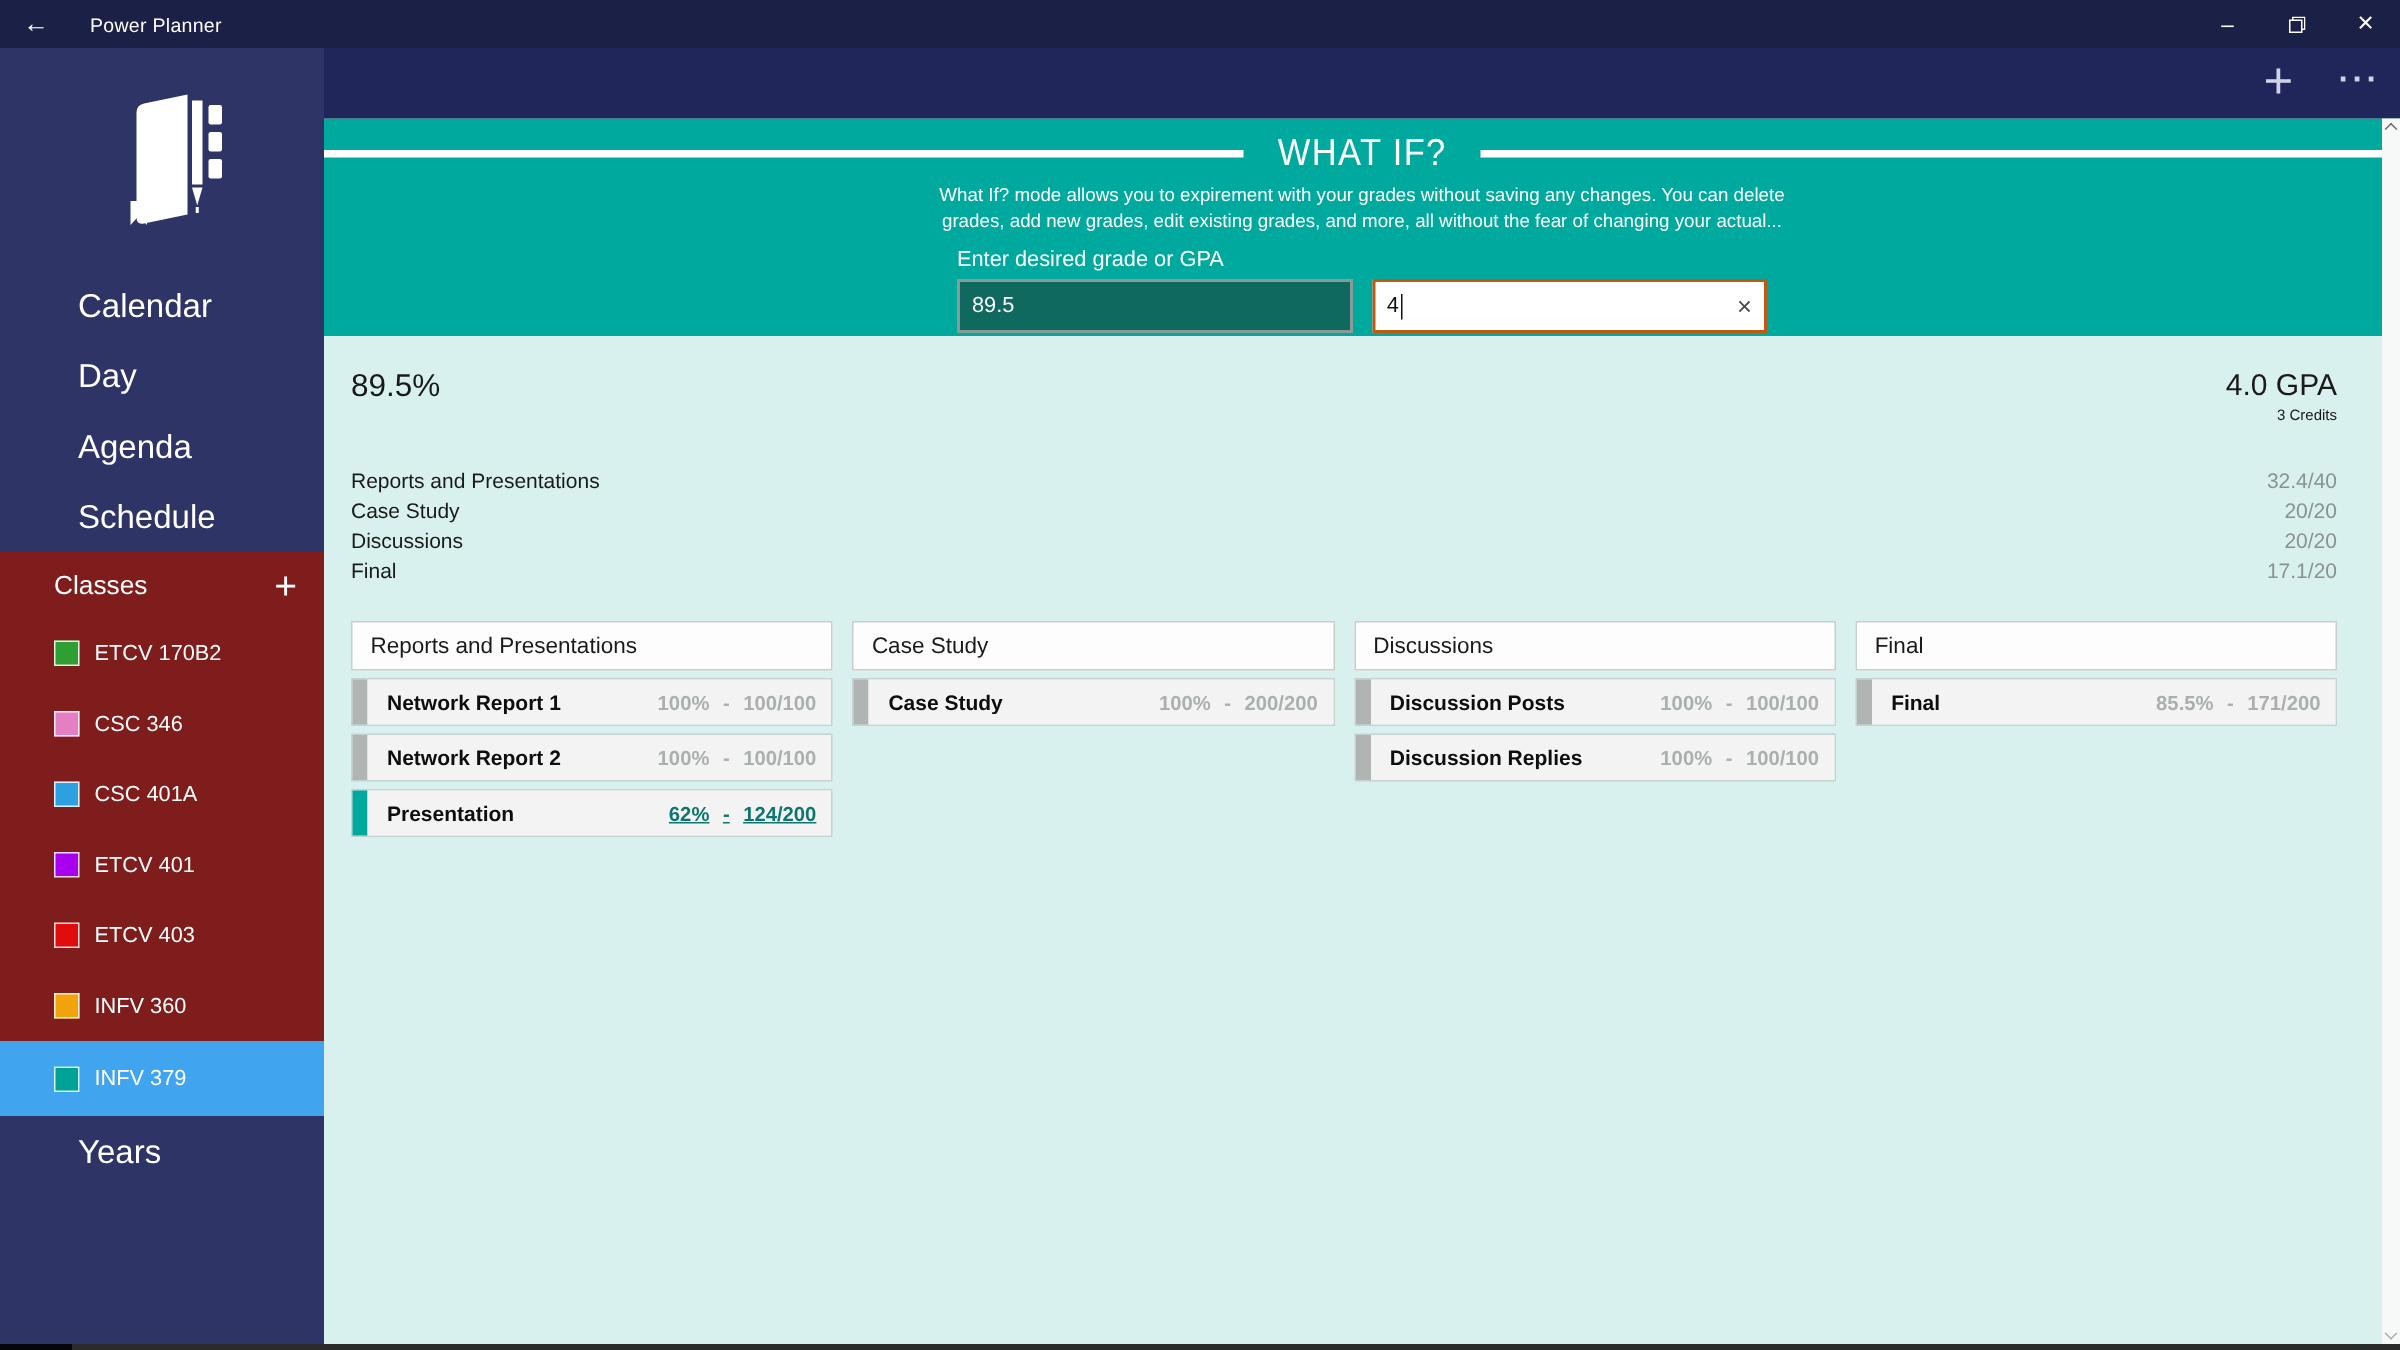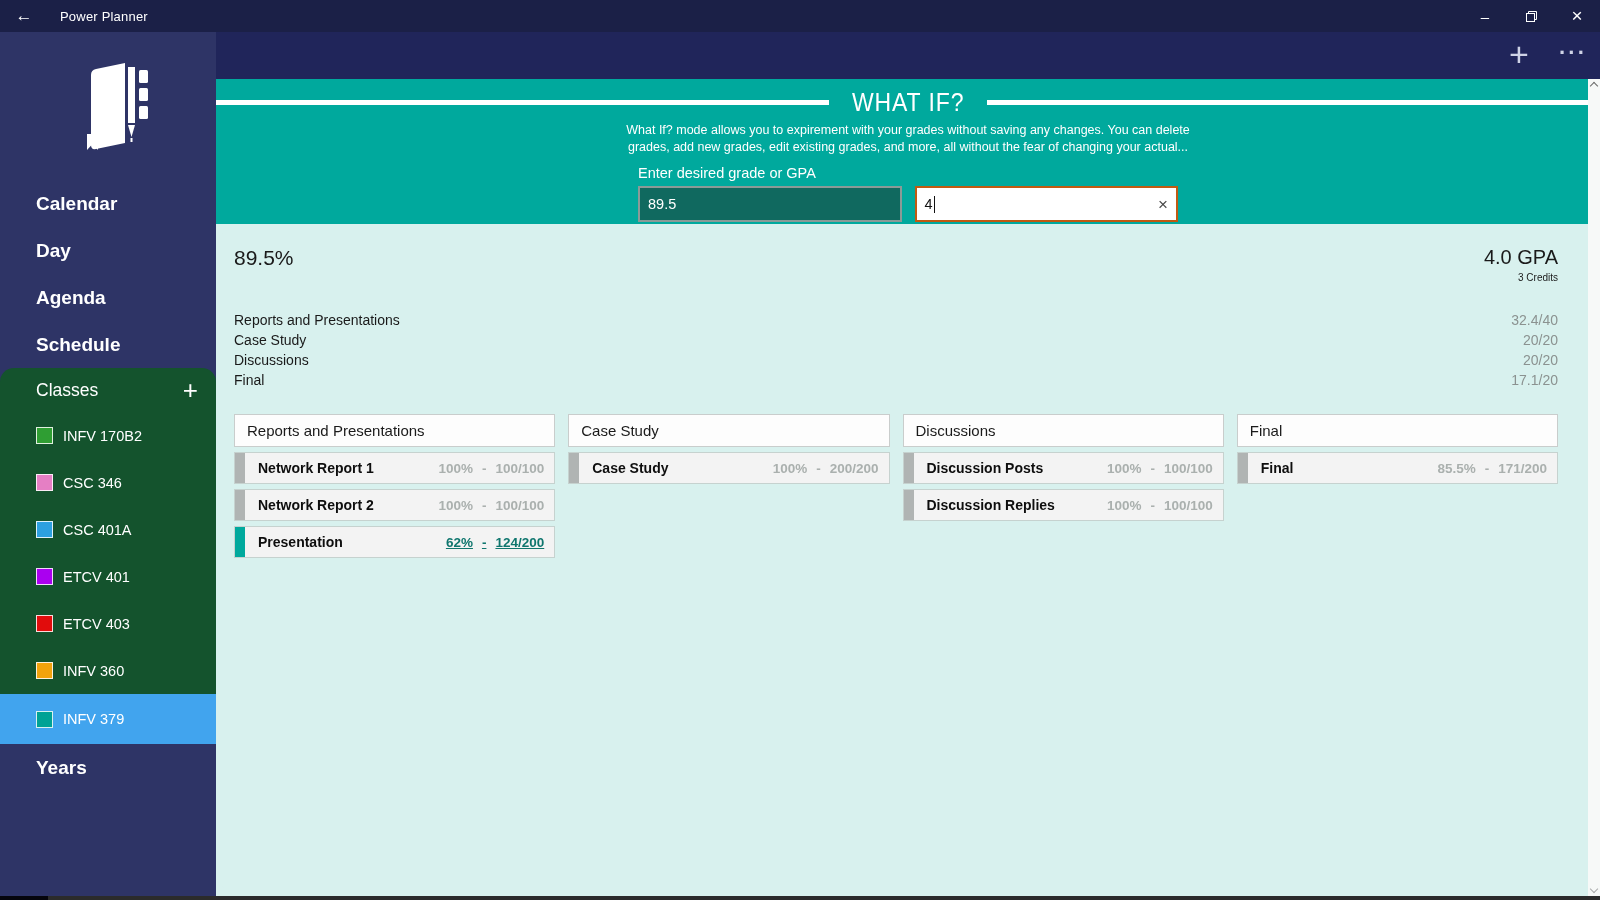--- a/index.html
+++ b/index.html
@@ -22,23 +22,23 @@
                 display:flex; align-items:center; justify-content:flex-end; z-index:20; }
   .cmd-btn { width:54px; height:47px; display:flex; align-items:center; justify-content:center;
              color:#cfd3e6; cursor:pointer; }
   .cmd-add { font-size:34px; font-weight:200; line-height:1; padding-bottom:4px; }
   .cmd-more { font-size:22px; font-weight:700; letter-spacing:2px; padding-bottom:6px; }
 
   
   .sidebar { position:absolute; top:32px; left:0; width:216px; height:864px; background:#2e3466;
              color:#fff; z-index:25; }
   .logo-wrap { height:148px; display:flex; align-items:center; justify-content:center; }
-  .nav-item { height:47px; display:flex; align-items:center; padding-left:36px; font-size:19px;
-              font-weight:700; cursor:pointer; }
-  .classes-section { background:#14532d;border-radius:14px; }
+  .nav-item { height:47px; display:flex; align-items:center; padding-left:52px; font-size:22px;
+              font-weight:400; cursor:pointer; }
+  .classes-section { background:#7f1d1d; }
   .classes-header { height:44px; display:flex; align-items:center; padding:0 18px 0 36px;
                     font-size:17.5px; font-weight:300; cursor:pointer; }
   .classes-header .plus { margin-left:auto; font-size:26px; font-weight:200; cursor:pointer; }
   .class-item { height:47px; display:flex; align-items:center; padding-left:36px; font-size:14.5px;
                 cursor:pointer; }
   .class-item.selected { background:#41a4ee; height:50px; }
   .class-swatch { width:17px; height:17px; border:1px solid rgba(255,255,255,.85); margin-right:10px;
                   flex:0 0 auto; }
   .sidebar-footer .nav-item { height:47px; }
 
@@ -158,21 +158,21 @@
     </div>
   </nav>
 
   <div class="classes-section">
     <div class="classes-header">
       <span>Classes</span>
       <span class="plus">+</span>
     </div>
     <div class="class-item">
       <span class="class-swatch" style="background-color: rgb(47, 158, 51);"></span>
-      <span>INFV 170B2</span>
+      <span>ETCV 170B2</span>
     </div>
     <div class="class-item">
       <span class="class-swatch" style="background-color: rgb(229, 127, 196);"></span>
       <span>CSC 346</span>
     </div>
     <div class="class-item">
       <span class="class-swatch" style="background-color: rgb(44, 160, 224);"></span>
       <span>CSC 401A</span>
     </div>
     <div class="class-item">

